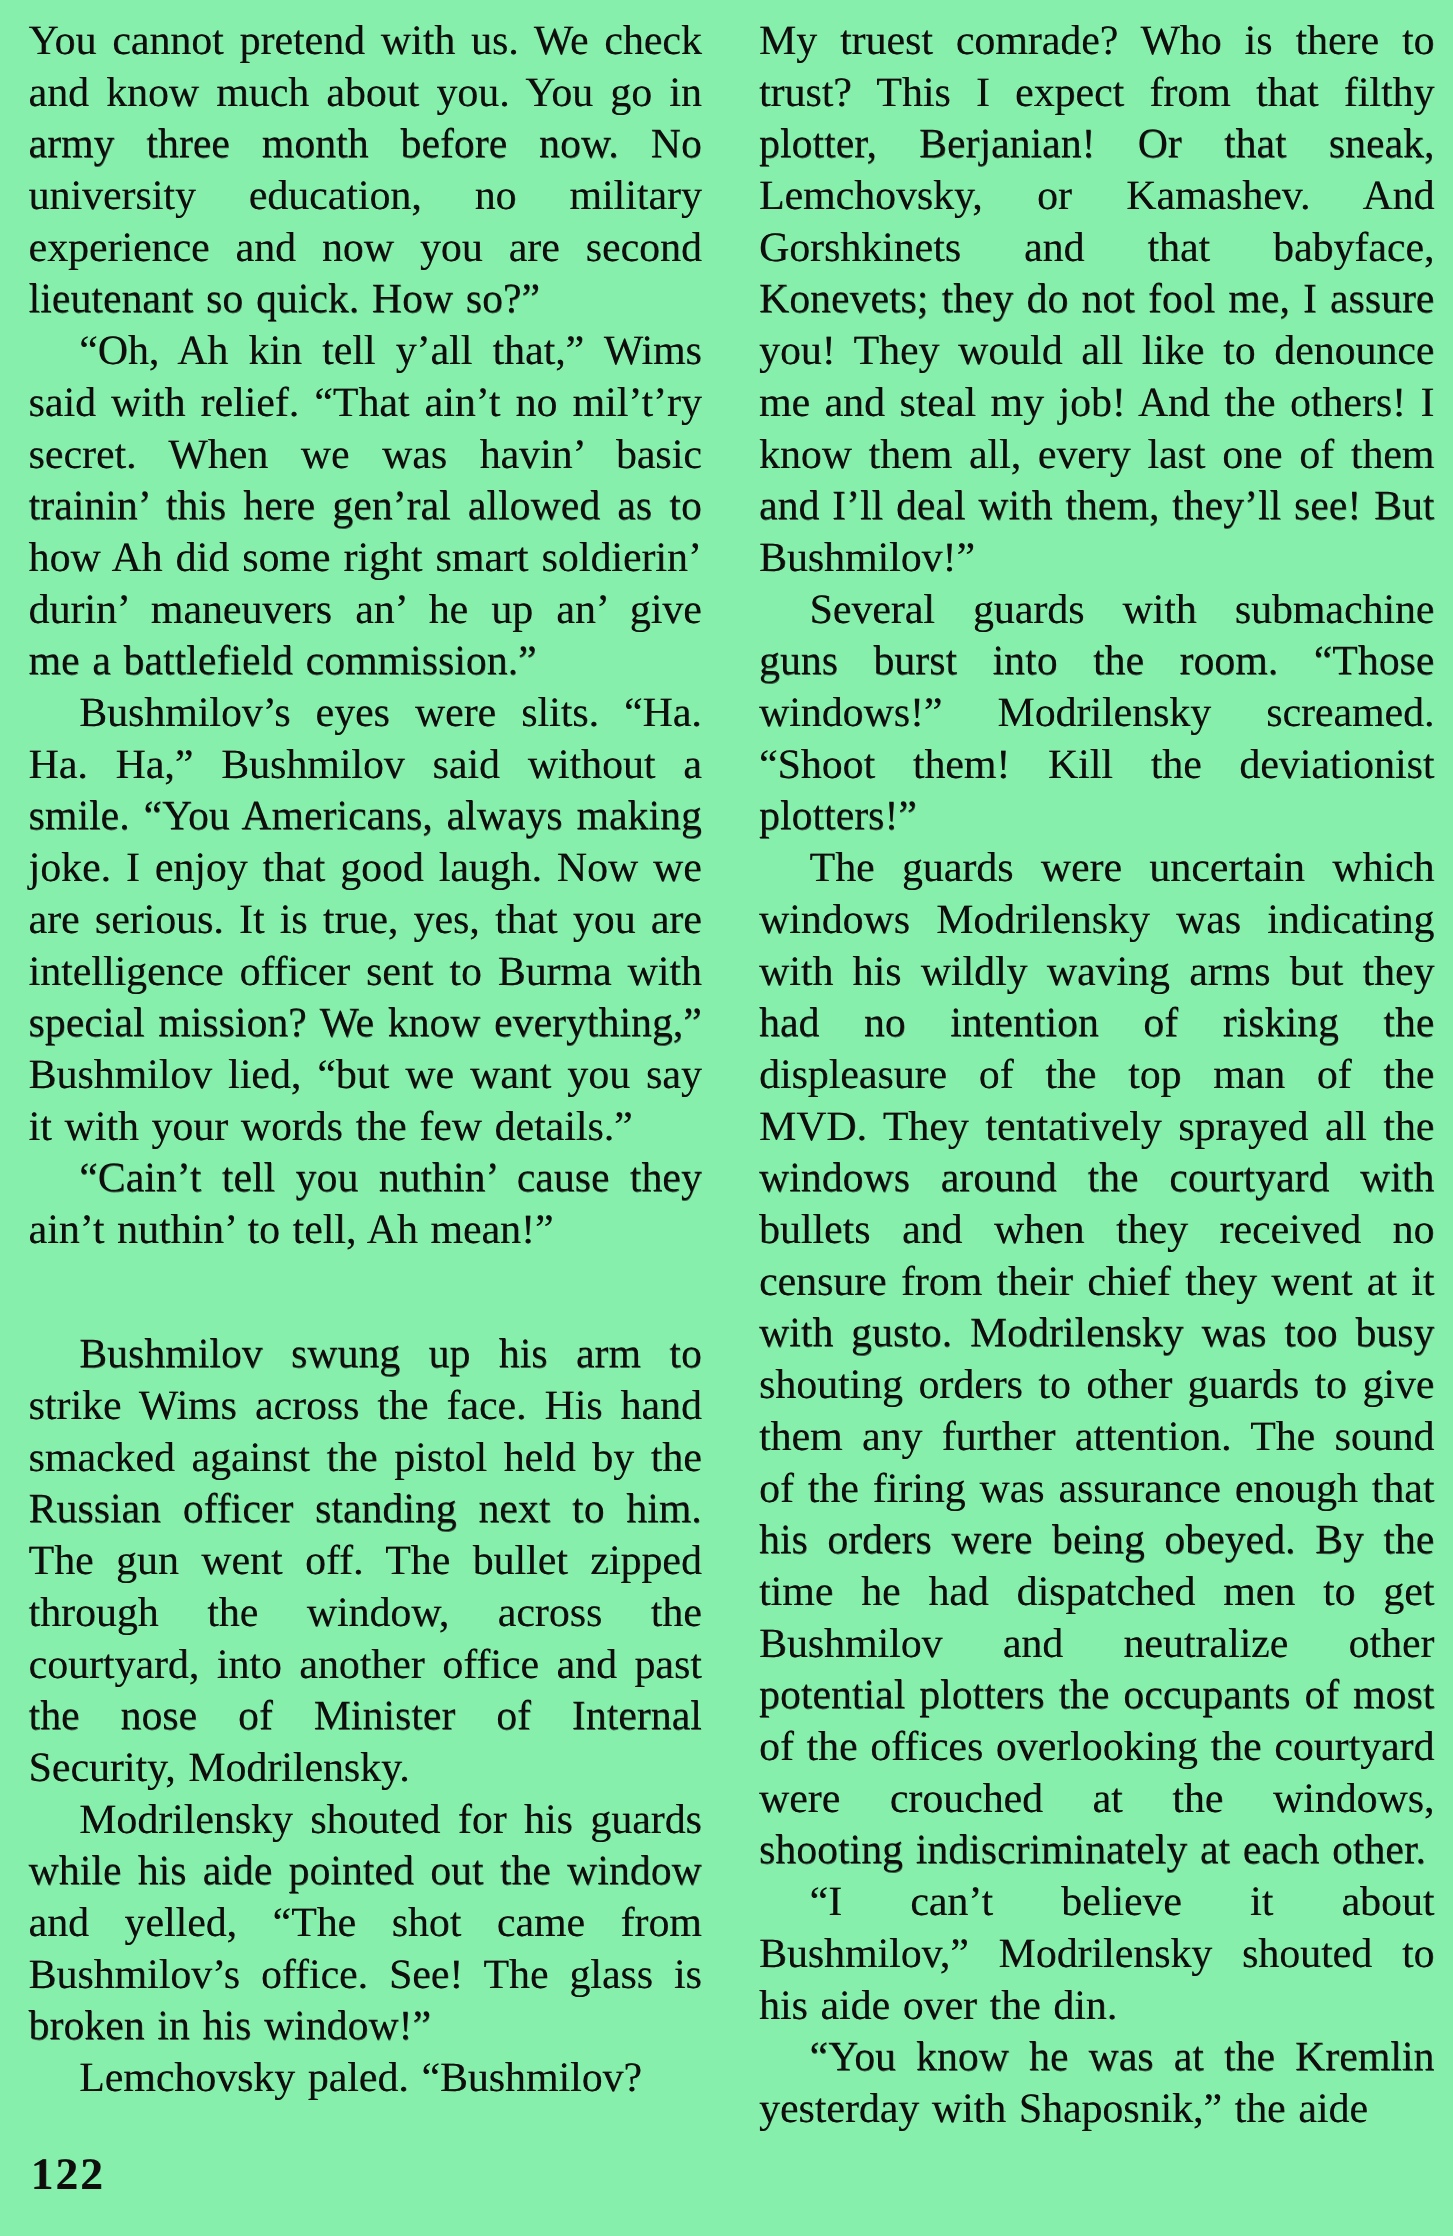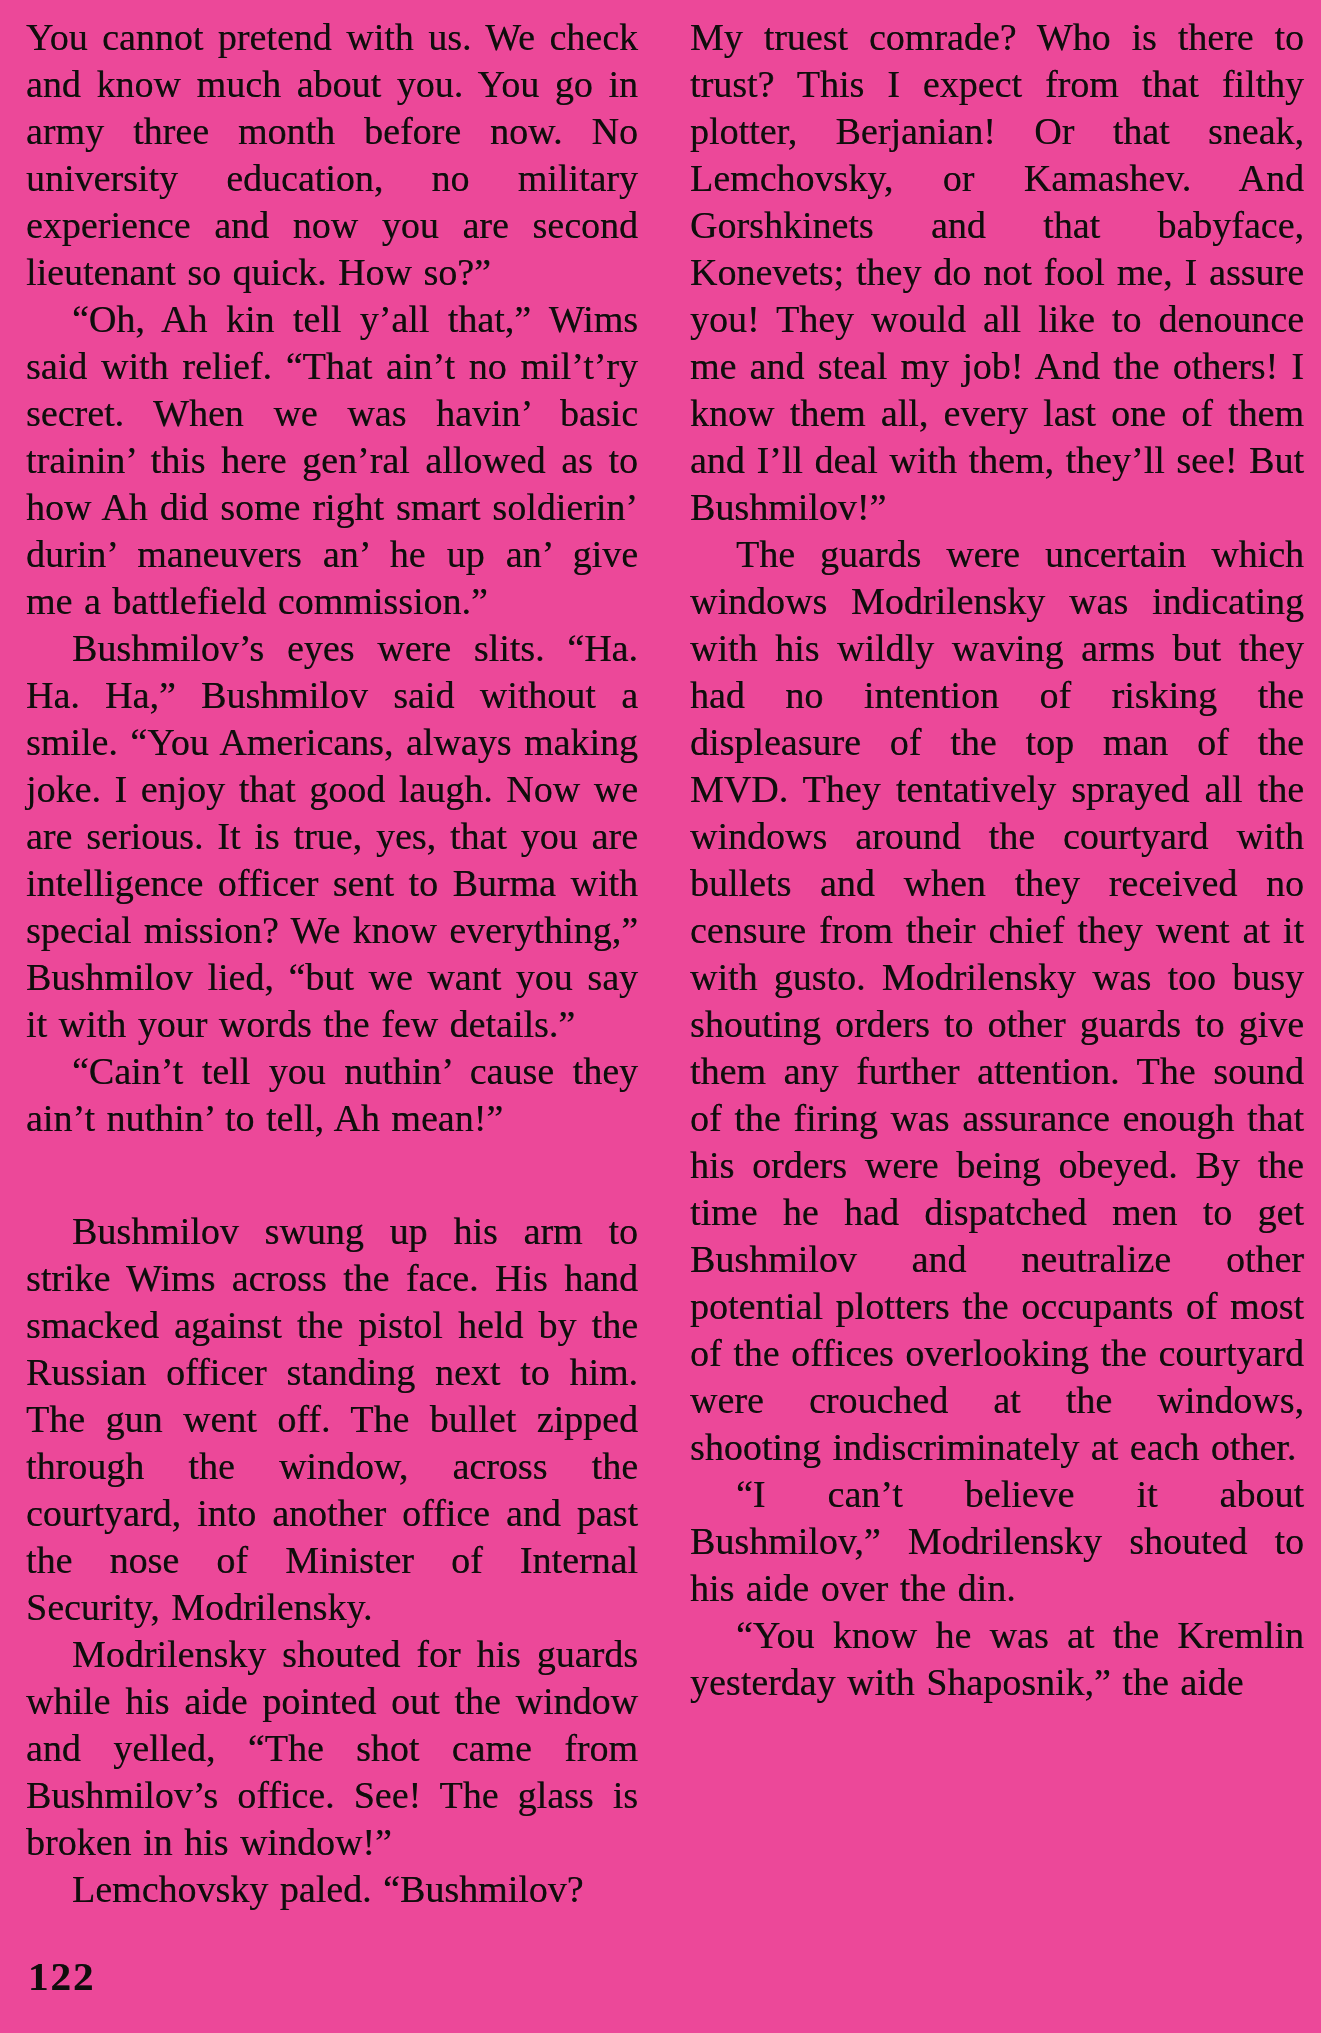--- a/index.html
+++ b/index.html
@@ -5,21 +5,21 @@
   html, body {
     margin: 0;
     padding: 0;
     background: #e8e8e4;
   }
   .page {
     position: relative;
     width: 1321px;
     height: 2033px;
     margin: 0 auto;
-    background: #ec4899;
+    background: #86efac;
     color: #0f0e0c;
     font-family: "Liberation Serif", "DejaVu Serif", serif;
     overflow: hidden;
   }
   .column {
     position: absolute;
     top: 14px;
     text-align: justify;
     font-size: 38px;
     line-height: 47px;
@@ -64,20 +64,21 @@
     <p class="para indent">“Oh, Ah kin tell y’all that,” Wims said with relief. “That ain’t no mil’t’ry secret. When we was havin’ basic trainin’ this here gen’ral allowed as to how Ah did some right smart soldierin’ durin’ maneuvers an’ he up an’ give me a battlefield commission.”</p>
     <p class="para indent">Bushmilov’s eyes were slits. “Ha. Ha. Ha,” Bushmilov said without a smile. “You Americans, always making joke. I enjoy that good laugh. Now we are serious. It is true, yes, that you are intelligence officer sent to Burma with special mission? We know everything,” Bushmilov lied, “but we want you say it with your words the few details.”</p>
     <p class="para indent">“Cain’t tell you nuthin’ cause they ain’t nuthin’ to tell, Ah mean!”</p>
     <p class="para indent scene-break">Bushmilov swung up his arm to strike Wims across the face. His hand smacked against the pistol held by the Russian officer standing next to him. The gun went off. The bullet zipped through the window, across the courtyard, into another office and past the nose of Minister of Internal Security, Modrilensky.</p>
     <p class="para indent">Modrilensky shouted for his guards while his aide pointed out the window and yelled, “The shot came from Bushmilov’s office. See! The glass is broken in his window!”</p>
     <p class="para indent">Lemchovsky paled. “Bushmilov?</p>
   </div>
 
   <div class="column right">
     <p class="para">My truest comrade? Who is there to trust? This I expect from that filthy plotter, Berjanian! Or that sneak, Lemchovsky, or Kamashev. And Gorshkinets and that babyface, Konevets; they do not fool me, I assure you! They would all like to denounce me and steal my job! And the others! I know them all, every last one of them and I’ll deal with them, they’ll see! But Bushmilov!”</p>
+    <p class="para indent">Several guards with submachine guns burst into the room. “Those windows!” Modrilensky screamed. “Shoot them! Kill the deviationist plotters!”</p>
     <p class="para indent">The guards were uncertain which windows Modrilensky was indicating with his wildly waving arms but they had no intention of risking the displeasure of the top man of the MVD. They tentatively sprayed all the windows around the courtyard with bullets and when they received no censure from their chief they went at it with gusto. Modrilensky was too busy shouting orders to other guards to give them any further attention. The sound of the firing was assurance enough that his orders were being obeyed. By the time he had dispatched men to get Bushmilov and neutralize other potential plotters the occupants of most of the offices overlooking the courtyard were crouched at the windows, shooting indiscriminately at each other.</p>
     <p class="para indent">“I can’t believe it about Bushmilov,” Modrilensky shouted to his aide over the din.</p>
     <p class="para indent">“You know he was at the Kremlin yesterday with Shaposnik,” the aide</p>
   </div>
 
   <div class="footer-page-number">122</div>
 
 
 </div>
 

